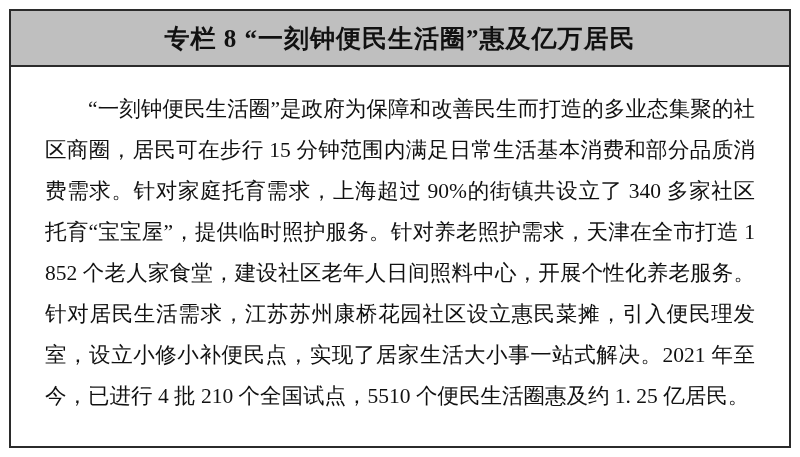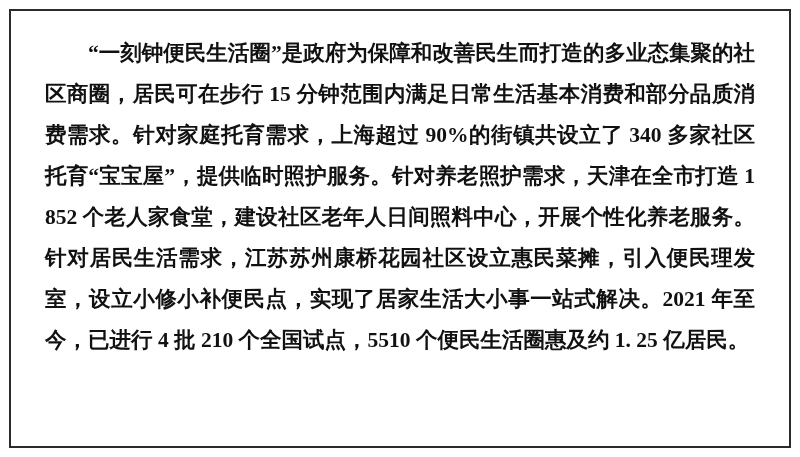--- a/index.html
+++ b/index.html
@@ -45,36 +45,38 @@
     font-weight: bold;
     color: #111111;
     letter-spacing: 1px;
     white-space: nowrap;
   }
   .box-body {
     flex: 1;
     padding: 22px 34px 18px 34px;
     box-sizing: border-box;
     overflow: hidden;
-    font-weight: bold;
   }
   .body-text {
     font-family: "Liberation Serif", "DejaVu Serif", serif;
     font-size: 21.5px;
     line-height: 41px;
     color: #111111;
     text-align: justify;
     text-justify: inter-ideograph;
     text-indent: 2em;
     margin: 0;
     word-break: break-all;
   }
 </style>
 </head>
 <body>
 
 <div class="page">
   <div class="box">
+    <div class="box-header">
+      <div class="box-title">专栏 8  “一刻钟便民生活圈”惠及亿万居民</div>
+    </div>
     <div class="box-body">
       <p class="body-text">“一刻钟便民生活圈”是政府为保障和改善民生而打造的多业态集聚的社区商圈，居民可在步行 15 分钟范围内满足日常生活基本消费和部分品质消费需求。针对家庭托育需求，上海超过 90%的街镇共设立了 340 多家社区托育“宝宝屋”，提供临时照护服务。针对养老照护需求，天津在全市打造 1852 个老人家食堂，建设社区老年人日间照料中心，开展个性化养老服务。针对居民生活需求，江苏苏州康桥花园社区设立惠民菜摊，引入便民理发室，设立小修小补便民点，实现了居家生活大小事一站式解决。2021 年至今，已进行 4 批 210 个全国试点，5510 个便民生活圈惠及约 1. 25 亿居民。</p>
     </div>
   </div>
 </div>
 
 </body></html>

